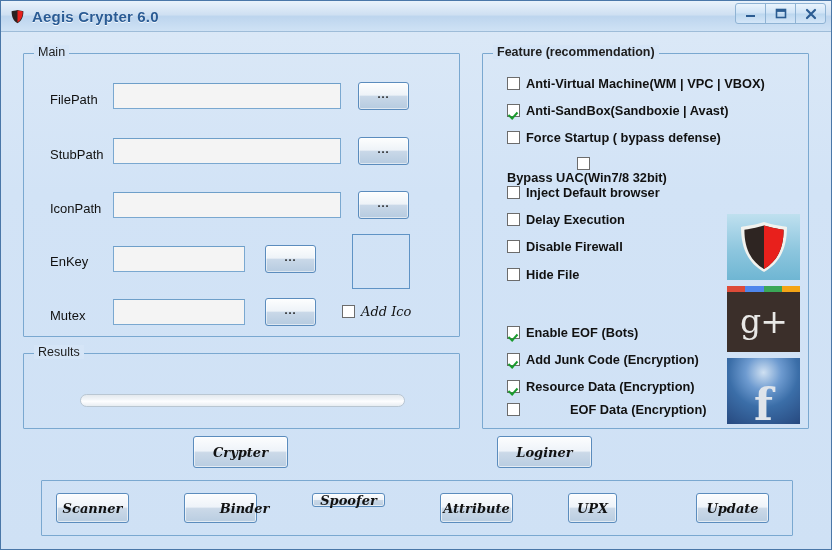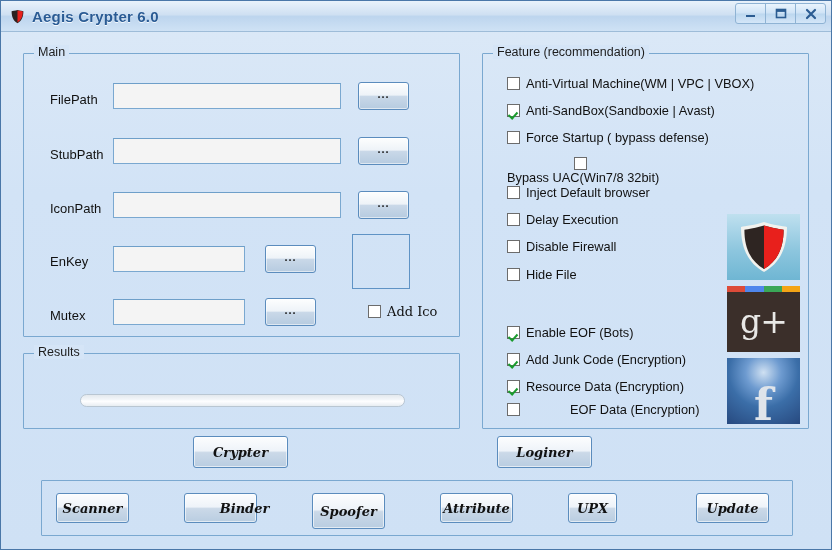--- a/index.html
+++ b/index.html
@@ -50,21 +50,21 @@
   }
   .group > .legend{
     position:absolute;top:-9px;left:10px;
     background:#d5e5f7;
     padding:0 4px;
     font-size:12.5px;color:#1d1d1d;
     white-space:nowrap;
   }
   #group-main{left:22px;top:52px;width:437px;height:284px;padding-left:43px;}
   #group-results{left:22px;top:352px;width:437px;height:76px;}
-  #group-feature{left:481px;top:52px;width:327px;height:376px;}
+  #group-feature{left:481px;top:52px;width:327px;height:376px;font-weight:bold;}
   #group-tools{left:40px;top:479px;width:752px;height:56px;}
   
   .flabel{
     position:absolute;font-size:13px;color:#111;white-space:nowrap;
   }
   .tbox{
     position:absolute;box-sizing:border-box;
     background:#f4f4f4;
     border:1px solid #7aa8d0;
     border-top-color:#6e9fc9;
@@ -203,21 +203,21 @@
       <span>...</span>
     </div>
 
     <div class="flabel" style="left:26px;top:254px;">Mutex</div>
     <input class="tbox" style="left: 89px; top: 245px; width: 132px;" type="text" placeholder="">
     <div class="dots" style="left:241px;top:244px;">
       <span>...</span>
     </div>
 
     <div class="icon-preview" style="left:328px;top:180px;width:58px;height:55px;"></div>
-    <div class="cbrow" style="left:344px;top:250px;">
+    <div class="cbrow" style="left:318px;top:250px;font-style:italic;">
       <span class="cbox"></span>
       <span class="cblabel" style="font-family:'DejaVu Serif',serif;font-size:13px;">Add Ico</span>
     </div>
   </div>
 
   <div class="group" id="group-results">
     <div class="legend">Results</div>
     <div class="progress" style="left:56px;top:40px;width:325px;"></div>
   </div>
 
@@ -296,18 +296,18 @@
   <div class="logo logo-fb" style="left:726px;top:357px;width:73px;height:66px;">
     <span class="fb-text">f</span>
   </div>
 
   <div class="abtn" style="left:192px;top:435px;width:95px;height:32px;">Crypter</div>
   <div class="abtn" style="left:496px;top:435px;width:95px;height:32px;">Loginer</div>
 
   <div class="group" id="group-tools"></div>
   <div class="abtn" style="left:55px;top:492px;width:73px;height:30px;">Scanner</div>
   <div class="abtn" style="left:183px;top:492px;width:73px;height:30px;padding-left:48px;">Binder</div>
-  <div class="abtn" style="left:311px;top:492px;width:73px;height:36px;">Spoofer</div>
+  <div class="abtn" style="left:311px;top:492px;width:73px;height:14px;">Spoofer</div>
   <div class="abtn" style="left:439px;top:492px;width:73px;height:30px;">Attribute</div>
   <div class="abtn" style="left:567px;top:492px;width:49px;height:30px;">UPX</div>
   <div class="abtn" style="left:695px;top:492px;width:73px;height:30px;">Update</div>
 
 </div>
 
 </body></html>

